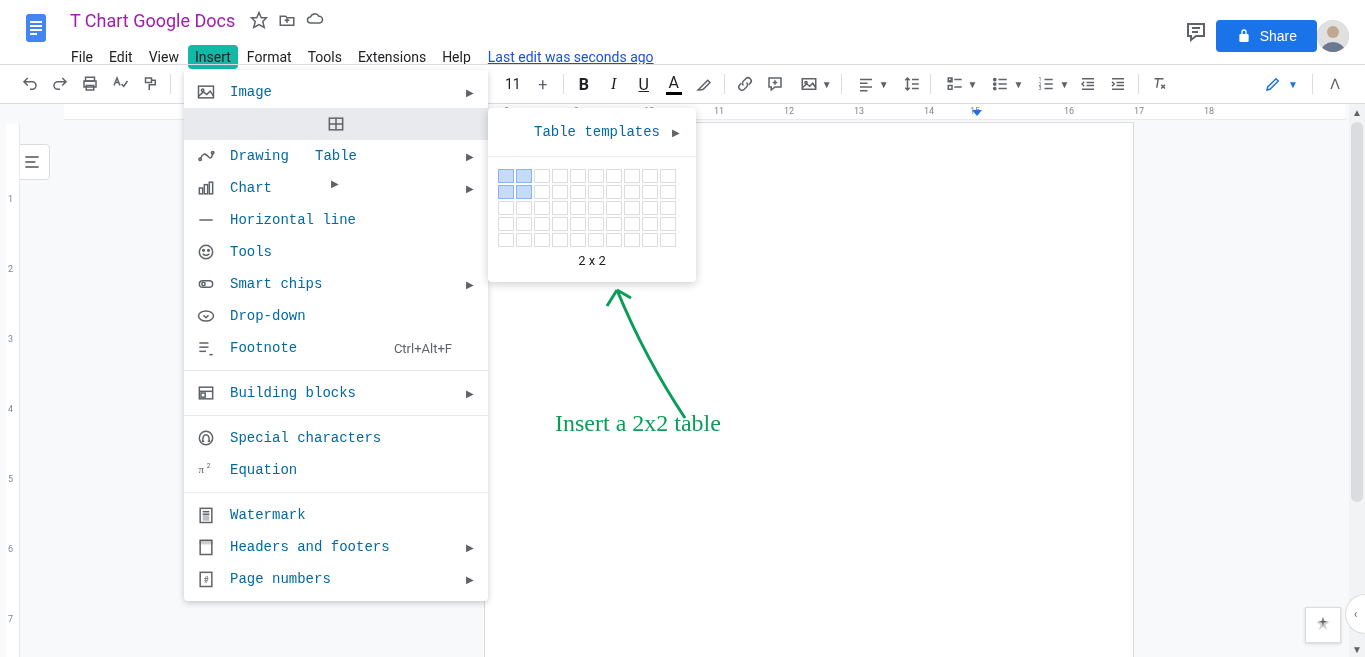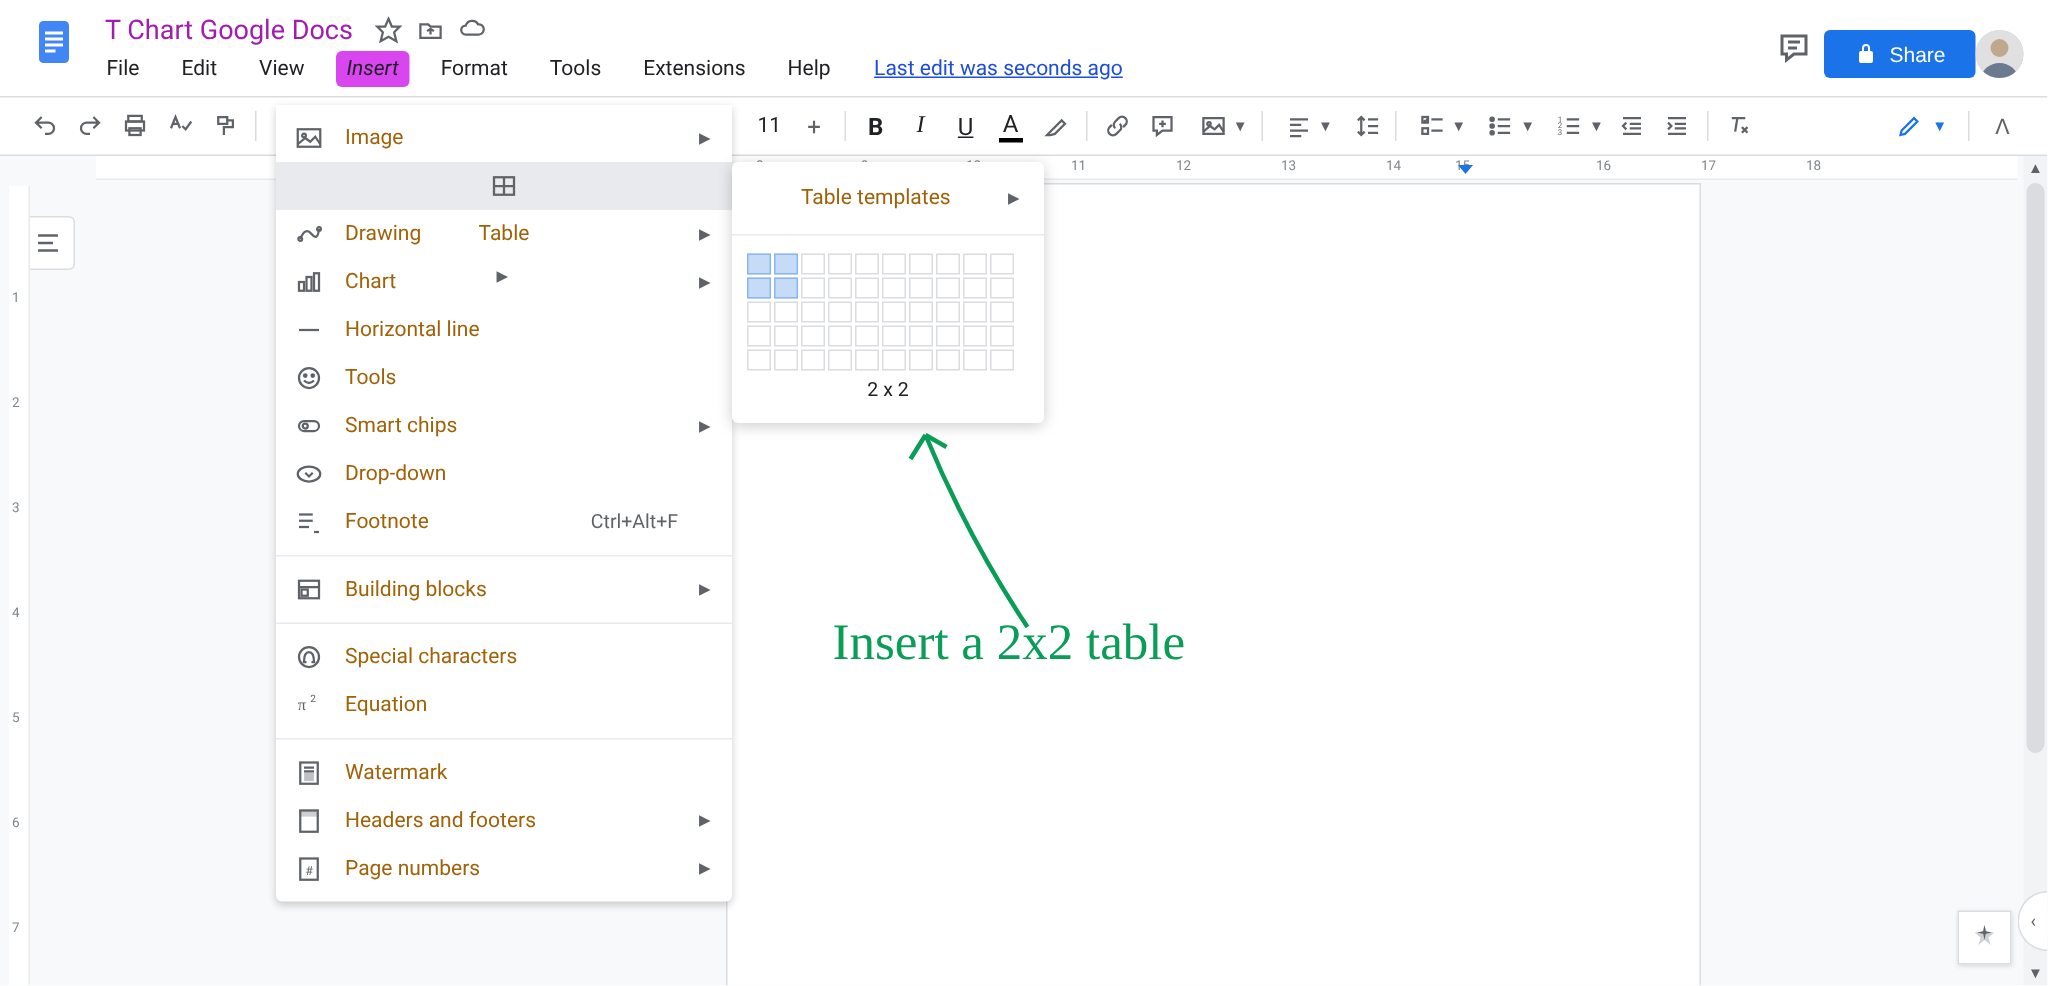--- a/index.html
+++ b/index.html
@@ -6,23 +6,23 @@
 body { font-family: "Google Sans", Roboto, Arial, sans-serif; font-size: 14px; color: #202124; background: #fff; overflow: hidden; width: 1365px; height: 657px; position: relative; }
 
 
 .header { display: flex; align-items: flex-start; padding: 8px 16px 0 16px; height: 64px; }
 .docs-logo { width: 40px; height: 40px; display: flex; align-items: center; justify-content: center; border-radius: 50%; }
 .docs-logo svg { width: 36px; height: 36px; }
 .title-area { flex: 1; padding-left: 8px; }
 .title-row { display: flex; align-items: center; gap: 8px; height: 24px; }
 .doc-title { font-size: 18px; color: #a21caf; padding: 2px 6px; }
 .title-icon { color: #5f6368; width: 20px; height: 20px; display: flex; align-items: center; justify-content: center; cursor: pointer; }
-.menubar { display: flex; gap: 14px; margin-top: 2px; align-items: center; }
+.menubar { display: flex; gap: 2px; margin-top: 13px; align-items: center; }
 .menu-item { padding: 4px 7px; font-size: 14px; color: #202124; cursor: pointer; border-radius: 4px; }
-.menu-item.active { background: #d946ef; font-style: italic; }
+.menu-item.active { background: #14b8a6; }
 .last-edit { color: #1d4ed8; text-decoration: underline; font-size: 14px; margin-left: 8px; cursor: pointer; }
 .header-right { display: flex; align-items: flex-end; gap: 0; margin-top: 4px; }
 .comment-icon { width: 40px; height: 40px; display: flex; align-items: center; justify-content: center; color: #5f6368; cursor: pointer; }
 .share-btn { background: #1a73e8; color: #fff; border: none; border-radius: 4px; padding: 8px 20px; font-size: 14px; font-weight: 500; display: flex; align-items: center; gap: 8px; cursor: pointer; }
 .avatar { width: 32px; height: 32px; border-radius: 50%; background: linear-gradient(135deg,#ddd,#bbb); overflow: hidden; }
 .avatar svg { width: 32px; height: 32px; }
 
 
 .toolbar { border-top: 1px solid #dadce0; border-bottom: 1px solid #dadce0; height: 40px; display: flex; align-items: center; padding: 0 16px; gap: 2px; position: relative; }
 .tb-btn { width: 28px; height: 28px; display: flex; align-items: center; justify-content: center; color: #5f6368; cursor: pointer; border-radius: 4px; font-size: 16px; }
@@ -48,40 +48,40 @@
 .page { position: absolute; top: 18px; left: 420px; width: 650px; height: 900px; background: #fff; border: 1px solid #dadce0; }
 .scrollbar-v { position: absolute; right: 0; top: 0; bottom: 0; width: 16px; background: #f1f3f4; }
 .scrollbar-v .thumb { position: absolute; left: 2px; right: 2px; background: #dadce0; border-radius: 6px; }
 .scroll-arrow { position: absolute; left: 0; right: 0; height: 16px; display: flex; align-items: center; justify-content: center; font-size: 10px; color: #5f6368; cursor: pointer; }
 
 
 .dropdown { position: absolute; top: 70px; left: 184px; width: 304px; background: #fff; box-shadow: 0 2px 6px rgba(0,0,0,0.2); border-radius: 0 0 4px 4px; z-index: 100; padding: 6px 0; max-height: 570px; overflow: hidden; }
 .dd-item { display: flex; align-items: center; padding: 6px 12px; cursor: pointer; height: 32px; gap: 14px; }
 .dd-item.highlighted { background: #e8eaed; flex-direction: column; }
 .dd-icon { width: 20px; height: 20px; display: flex; align-items: center; justify-content: center; color: #5f6368; }
-.dd-label { flex: 1; font-size: 14px; color: #a16207; }
+.dd-label { flex: 1; font-size: 14px; color: #0369a1; font-family: Liberation Mono, monospace; }
 .dd-shortcut { font-size: 13px; color: #5f6368; }
 .dd-sub { width: 10px; color: #5f6368; font-size: 10px; }
 .dd-sep { height: 1px; background: #e8eaed; margin: 6px 0; }
 
 
 .submenu { position: absolute; top: 108px; left: 488px; width: 208px; background: #fff; box-shadow: 0 2px 10px rgba(0,0,0,0.2); border-radius: 4px; z-index: 101; padding: 6px 0; }
 .sub-item { display: flex; align-items: center; padding: 6px 14px; cursor: pointer; height: 36px; }
 .sub-item .dd-label { flex: 1; margin-left: 32px; }
 .sub-sep { height: 1px; background: #e8eaed; margin: 6px 0; }
 .table-grid { padding: 6px 10px; }
 .grid-rows { display: flex; flex-direction: column; gap: 2px; }
 .grid-row { display: flex; gap: 2px; }
 .grid-cell { width: 16px; height: 14px; border: 1px solid #dadce0; background: #fff; cursor: pointer; }
 .grid-cell.sel { background: #c5dbf6; border-color: #8ab4f8; }
 .grid-size { text-align: center; font-size: 13px; padding: 6px 0 2px; color: #202124; }
 
 
 .annotation { position: absolute; z-index: 200; pointer-events: none; }
-.annotation-text { font-family: "Comic Sans MS", "Segoe Script", cursive; color: #0a9d58; font-size: 34px; font-weight: 500; }
+.annotation-text { font-family: "Comic Sans MS", "Segoe Script", cursive; color: #0a9d58; font-size: 24px; font-weight: 500; }
 
 .explore-btn { position: absolute; right: 24px; bottom: 14px; width: 36px; height: 36px; background: #fff; border: 1px solid #dadce0; box-shadow: 0 1px 3px rgba(0,0,0,0.15); display: flex; align-items: center; justify-content: center; color: #5f6368; cursor: pointer; }
 .side-tab { position: absolute; right: 0; top: 490px; width: 20px; height: 40px; background: #fff; border: 1px solid #dadce0; border-right: none; border-radius: 20px 0 0 20px; display: flex; align-items: center; justify-content: center; color: #5f6368; cursor: pointer; font-size: 12px; }
 
 svg { display: block; }
 </style>
 </head>
 <body>
 
 <div class="header">

